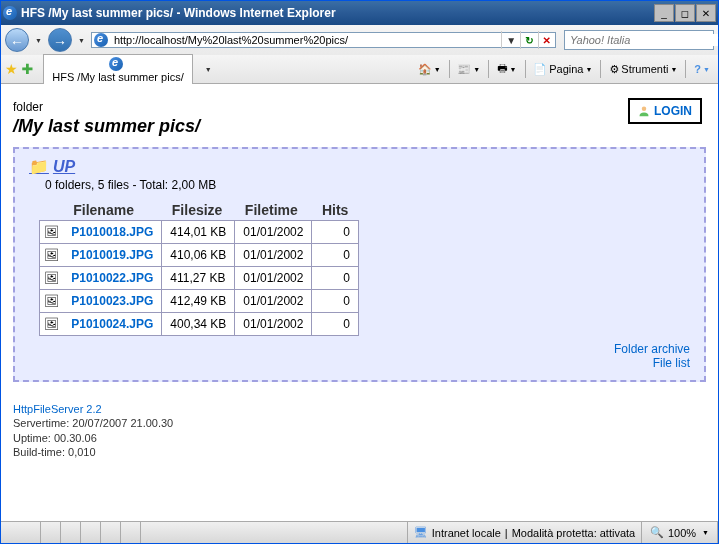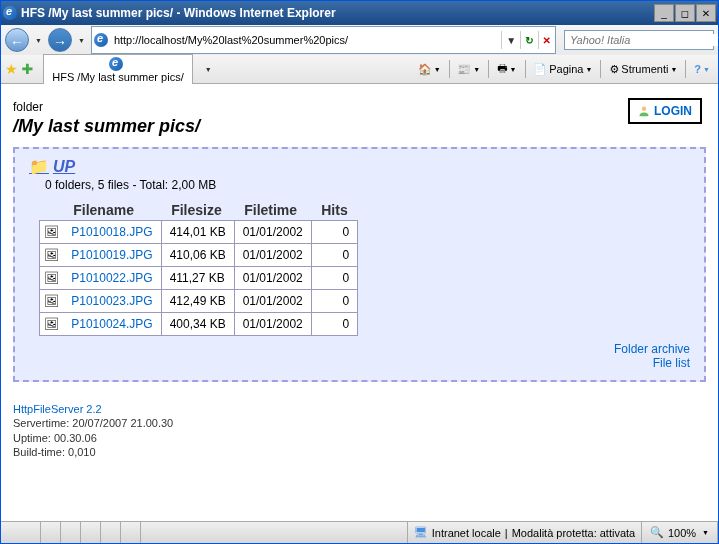--- a/index.html
+++ b/index.html
@@ -10,21 +10,21 @@
 .titlebar-text { flex: 1; font-size: 12px; font-weight: bold; }
 .win-buttons { display: flex; gap: 0; }
 .win-btn { width: 20px; height: 18px; background: #c0c0c0; border: 1px solid #888; color: #000; font-size: 10px; display: flex; align-items: center; justify-content: center; margin-left: 1px; font-family: Arial; }
 
 .toolbar { background: linear-gradient(to bottom, #f5f5f5, #e0e0e0); border-bottom: 1px solid #aaa; }
 .nav-row { display: flex; align-items: center; height: 30px; padding: 0 4px; gap: 4px; }
 .nav-btn { width: 24px; height: 24px; border-radius: 50%; display: flex; align-items: center; justify-content: center; font-size: 14px; border: 1px solid #4a7ab0; }
 .nav-back { background: linear-gradient(to bottom, #b8d8f8, #6898d0); color: #fff; }
 .nav-fwd { background: linear-gradient(to bottom, #5090d0, #3070b0); color: #fff; }
 .nav-arrow { font-size: 7px; color: #333; padding: 0 2px; }
-.url-bar { flex: 1; display: flex; align-items: center; border: 1px solid #7f9db9; background: #fff; height: 28px; }
+.url-bar { flex: 1; display: flex; align-items: center; border: 1px solid #7f9db9; background: #fff; height: 16px; }
 .url-input { flex: 1; border: none; font-size: 11px; padding: 0 2px; outline: none; }
 .url-controls { display: flex; align-items: center; }
 .url-ctrl { padding: 0 4px; font-size: 10px; color: #333; border-left: 1px solid #ccc; height: 18px; display: flex; align-items: center; }
 .search-box { width: 150px; display: flex; align-items: center; border: 1px solid #7f9db9; background: #fff; height: 20px; margin-left: 4px; }
 .search-input { flex: 1; border: none; font-size: 11px; padding: 0 5px; color: #999; font-style: italic; outline: none; }
 .search-btn { width: 20px; font-size: 12px; color: #666; }
 
 .fav-row { display: flex; align-items: center; height: 28px; padding: 0 4px; gap: 4px; background: linear-gradient(to bottom, #f5f5f5, #e5e5e5); }
 .fav-icon { font-size: 14px; }
 .tab { display: flex; align-items: center; border: 1px solid #aaa; border-bottom: none; background: #fff; padding: 2px 8px; font-size: 11px; margin-left: 6px; flex-direction: column; }
@@ -40,21 +40,21 @@
 
 .hfs-box { border: 2px dashed #a0a0e0; background: #e8ecff; padding: 8px 14px 10px; margin-top: 4px; }
 .up-link { display: flex; align-items: center; gap: 4px; font-size: 16px; font-weight: bold; font-style: italic; color: #4060d0; margin-bottom: 2px; }
 .summary { color: #000; margin-bottom: 8px; margin-left: 16px; }
 
 .file-table { border-collapse: collapse; margin-left: 10px; }
 .file-table th { text-align: left; font-size: 14px; font-weight: bold; padding: 2px 10px; color: #333; }
 .file-table td { border: 1px solid #99b; padding: 4px 8px; background: #fff; font-size: 12px; }
 .file-link { color: #0066cc; text-decoration: none; }
 .file-icon-cell { width: 16px; text-align: center; padding: 2px 4px !important; border-right: none !important; }
-.fname-cell { border-left: none !important; }
+.fname-cell { border-left: none !important; font-weight: bold; }
 .num { text-align: right; }
 
 .side-links { text-align: right; margin-top: 6px; }
 .side-links a { color: #0066cc; text-decoration: none; display: block; font-size: 12px; }
 
 .footer-info { margin-top: 20px; font-size: 11px; color: #333; line-height: 1.3; }
 .footer-info .hfs { color: #0066cc; }
 
 .statusbar { height: 22px; background: linear-gradient(to bottom, #f0f0f0, #d8d8d8); border-top: 1px solid #aaa; display: flex; align-items: center; font-size: 11px; }
 .status-cell { border-right: 1px solid #aaa; height: 100%; display: flex; align-items: center; padding: 0 6px; }

